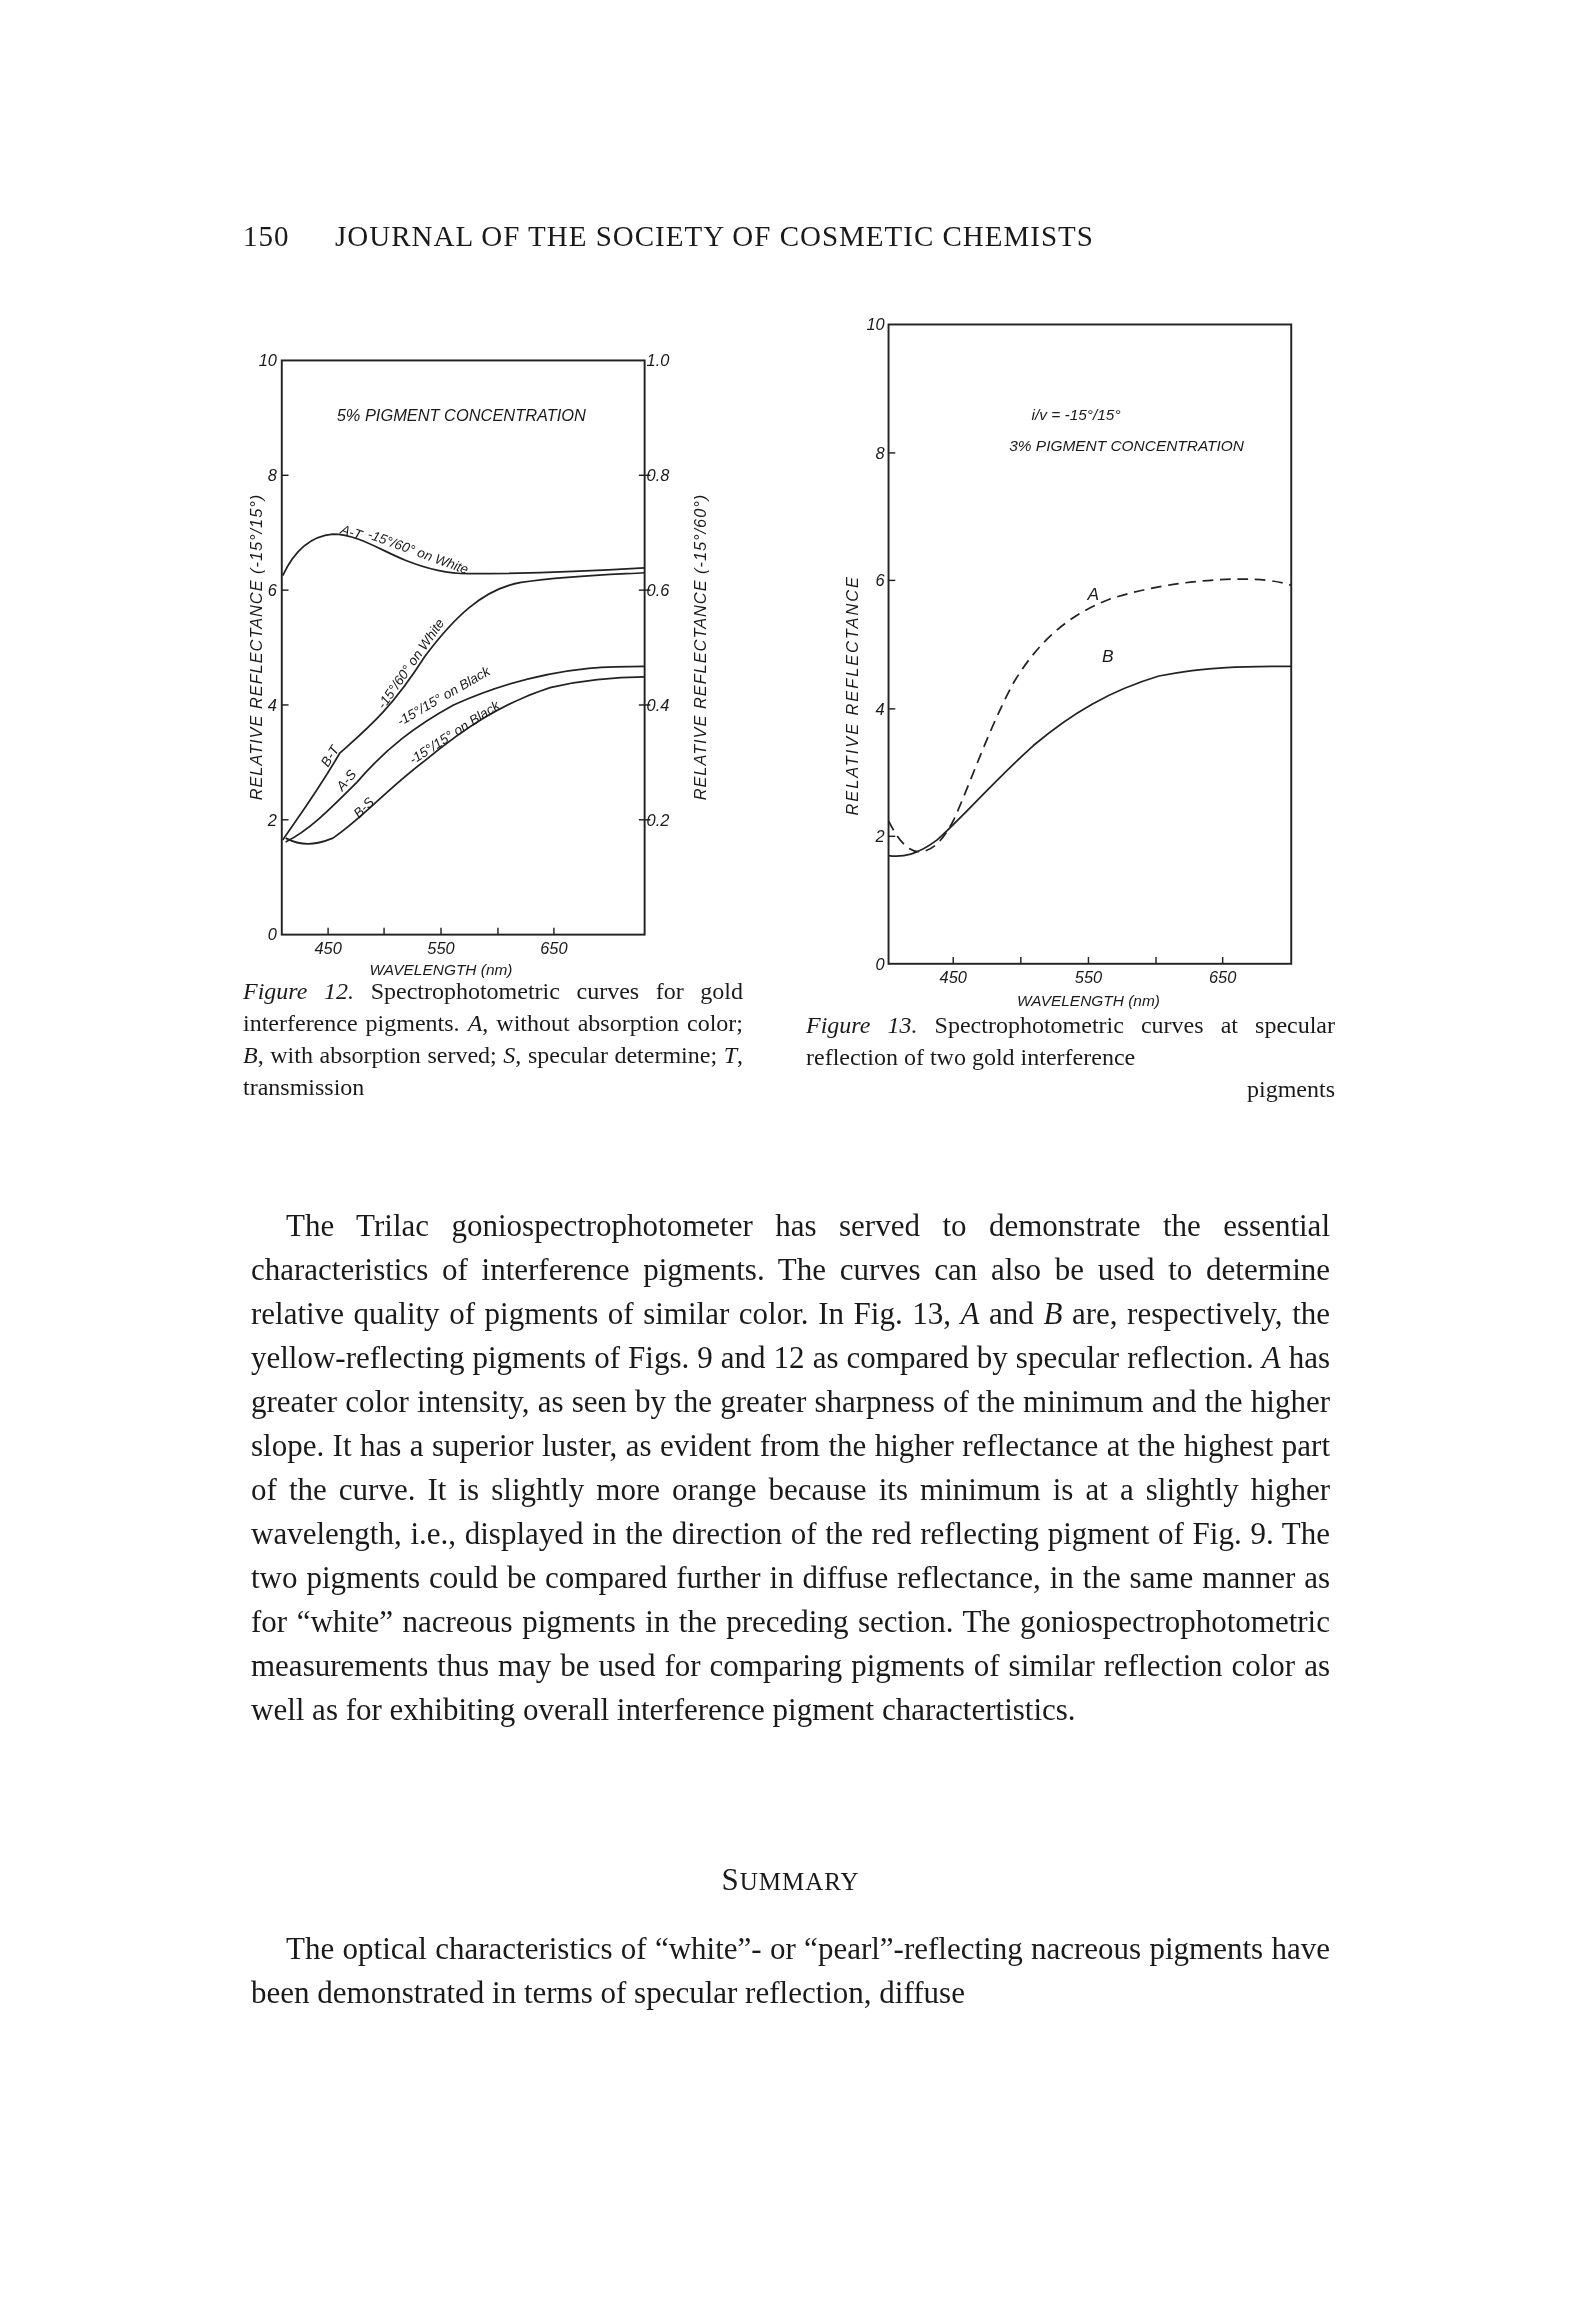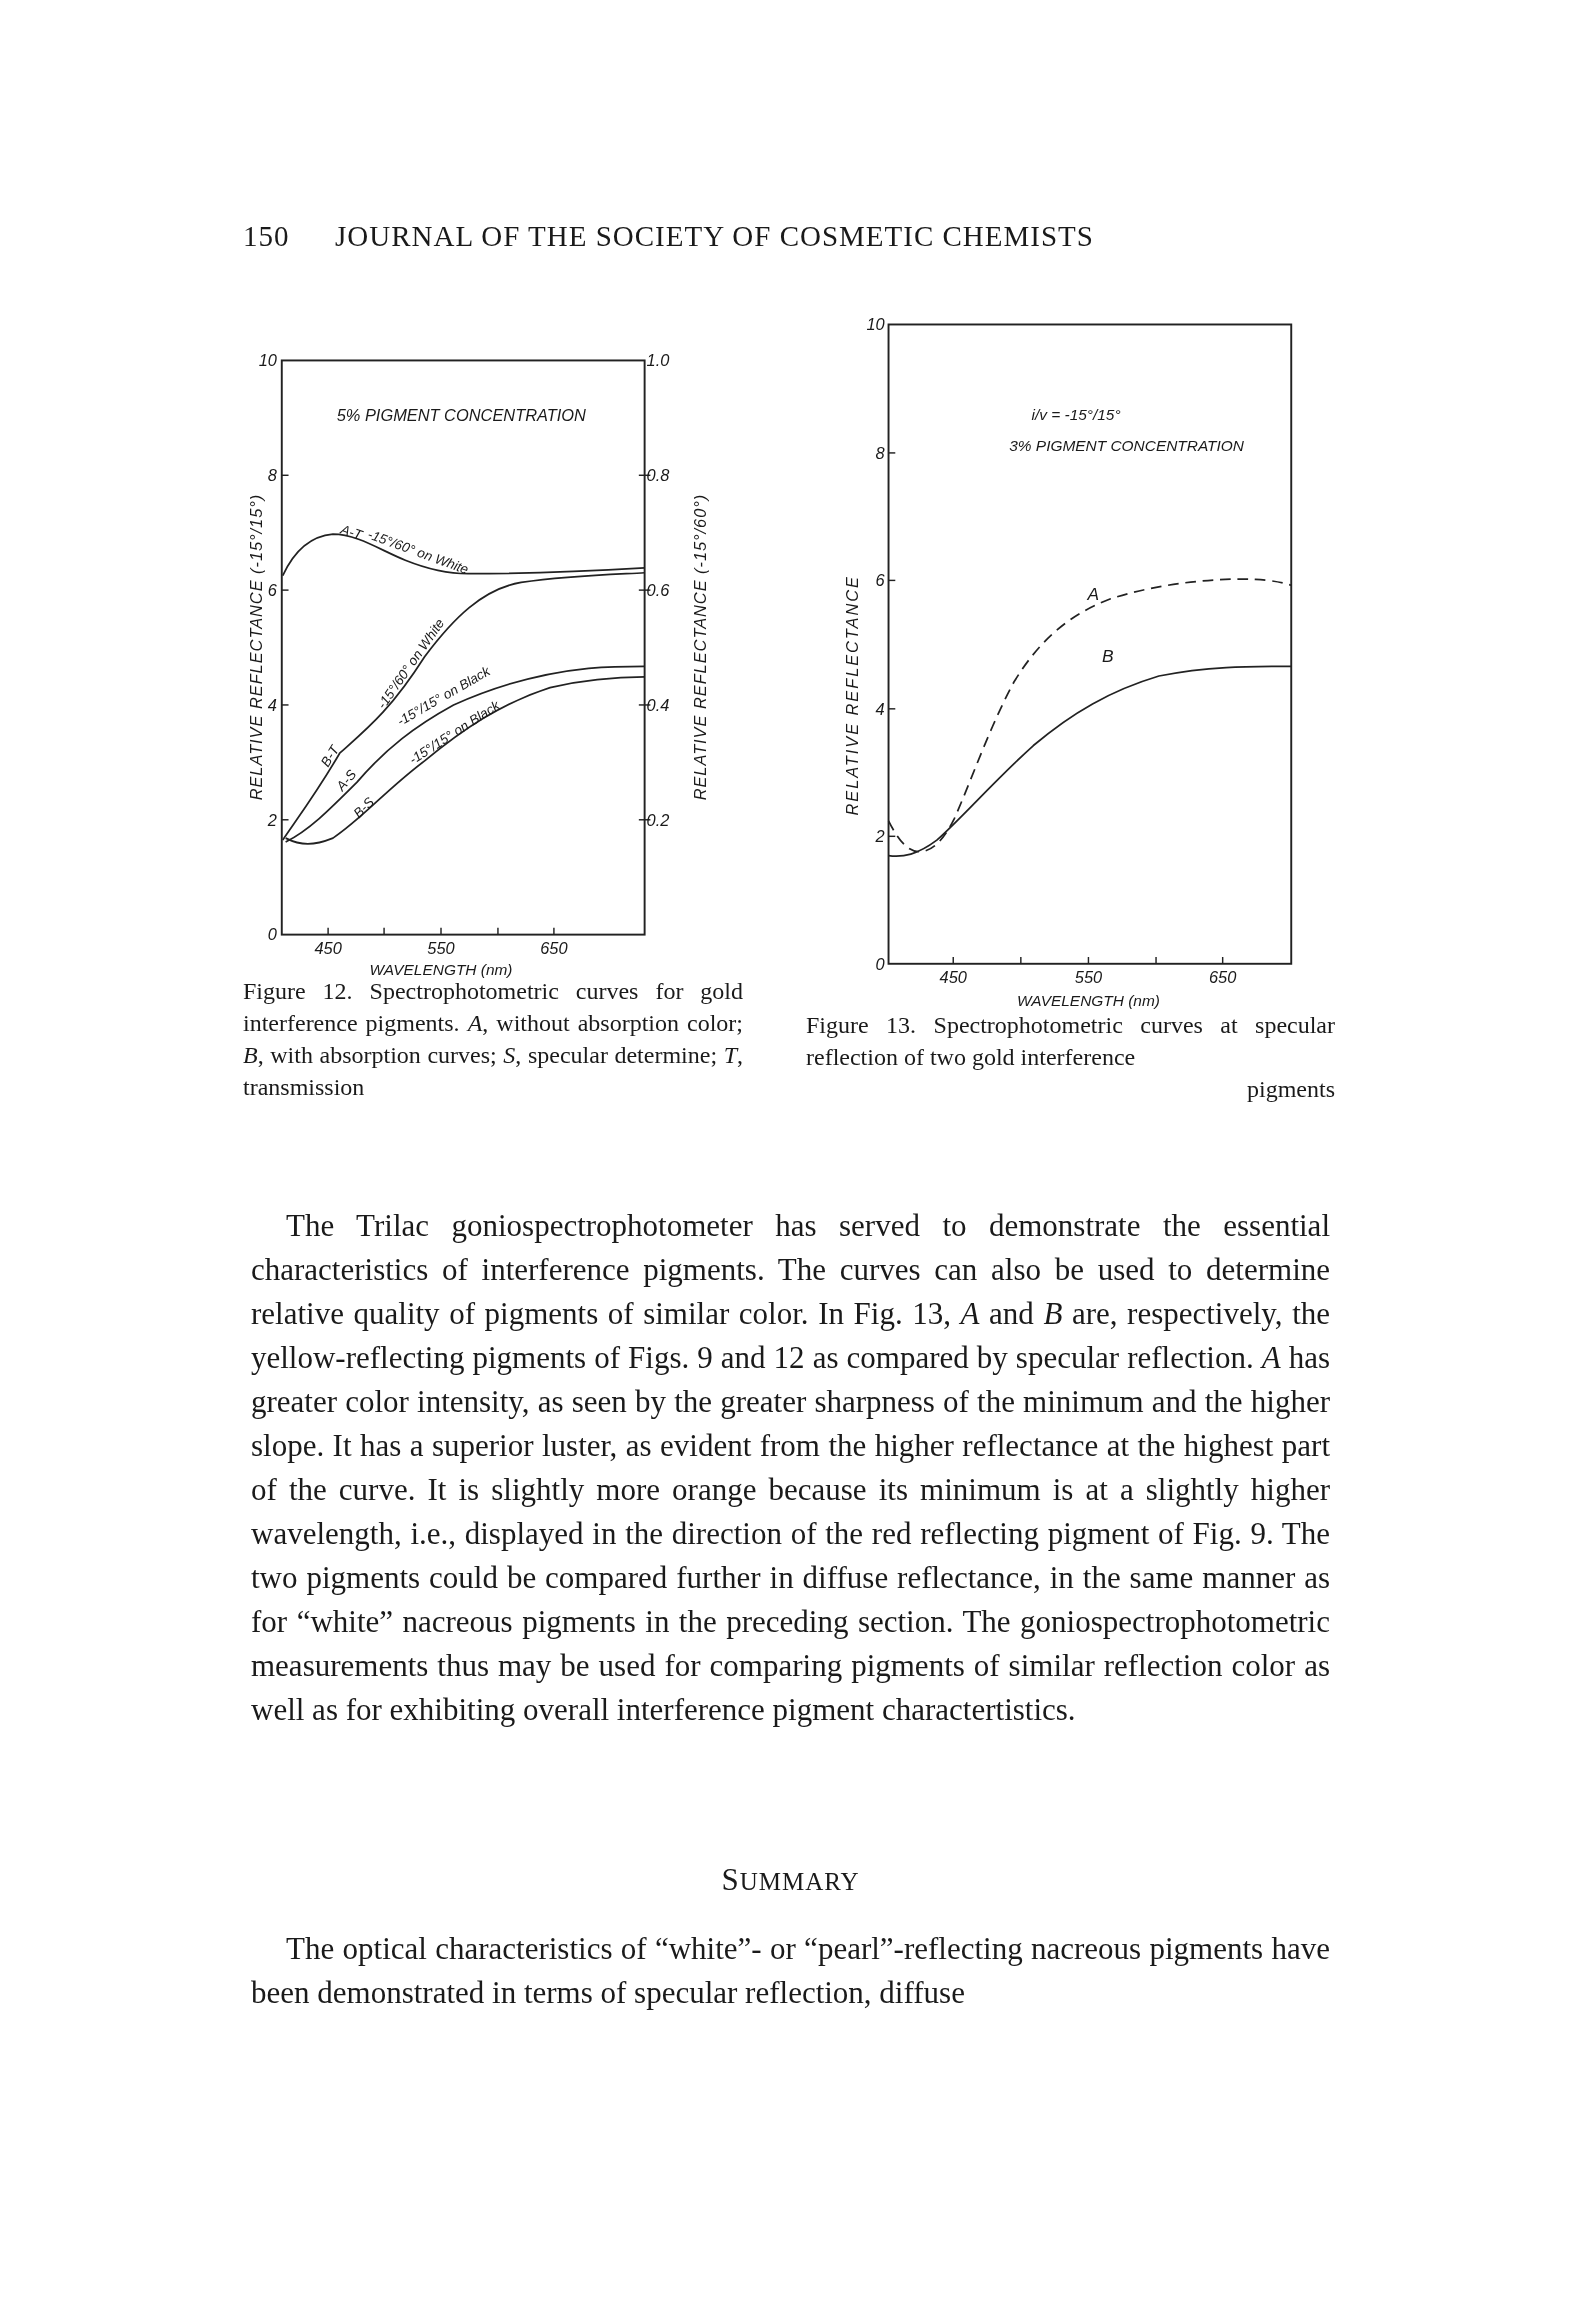--- a/index.html
+++ b/index.html
@@ -5,21 +5,21 @@
   html, body { margin: 0; padding: 0; background: #ffffff; }
   body { width: 1582px; height: 2322px; position: relative; overflow: hidden;
          font-family: "Liberation Serif", "DejaVu Serif", serif; color: #1a1a1a; }
   .running-head { position: absolute; top: 220px; left: 243px; width: 1023px;
                   font-size: 29px; letter-spacing: 1px; white-space: nowrap; }
   .running-head .page-no { display: inline-block; width: 92px; }
   .fig { position: absolute; }
   .fig svg { position: absolute; left: 0; top: 0; overflow: visible; }
   .fig svg text { font-family: "Liberation Sans", "DejaVu Sans", sans-serif; font-style: italic; fill: #1a1a1a; }
   .caption { position: absolute; font-size: 24px; line-height: 32px; text-align: justify; }
-  .caption .fig-label { }
+  .caption .fig-label { font-style: italic; }
   .caption i { font-style: italic; }
   .caption .last { text-align: right; display: block; }
   .body-text { position: absolute; left: 243px; width: 1095px; font-size: 31px; line-height: 44px;
                text-align: justify; }
   .body-text p { margin: 8px; text-indent: 35px; }
   .body-text i { font-style: italic; }
   .section-head { position: absolute; left: 243px; width: 1095px; top: 1862px; text-align: center;
                   font-size: 25px; letter-spacing: 1px; }
   .section-head .cap { font-size: 31px; }
   .summary { top: 1919px; }
@@ -104,21 +104,21 @@
       <text x="372" y="848" transform="rotate(-45,372,848)">B-S</text>
       <text x="428" y="792" transform="rotate(-33,428,792)">-15°/15° on Black</text>
     </g>
   </svg>
 </div>
 
 <div class="caption" style="left:243px;top:975px;width:500px;">
   <span class="fig-label">Figure 12.</span>
   <span>Spectrophotometric curves for gold interference pigments.</span>
   <i>A</i><span>, without absorption color;</span>
-  <i>B</i><span>, with absorption curves;</span>
+  <i>B</i><span>, with absorption served;</span>
   <i>S</i><span>, specular determine;</span>
   <i>T</i><span>, transmission</span>
 </div>
 
 <div class="fig" style="left:0;top:0;width:1582px;height:1014px;">
   <svg width="1582" height="1014" viewBox="0 0 1638 1050">
     <rect x="920" y="336" width="417" height="662" fill="none" stroke="#222" stroke-width="2"></rect>
     <g stroke="#222" stroke-width="1.5">
       <line x1="920" y1="469" x2="927" y2="469"></line>
       <line x1="920" y1="601" x2="927" y2="601"></line>

